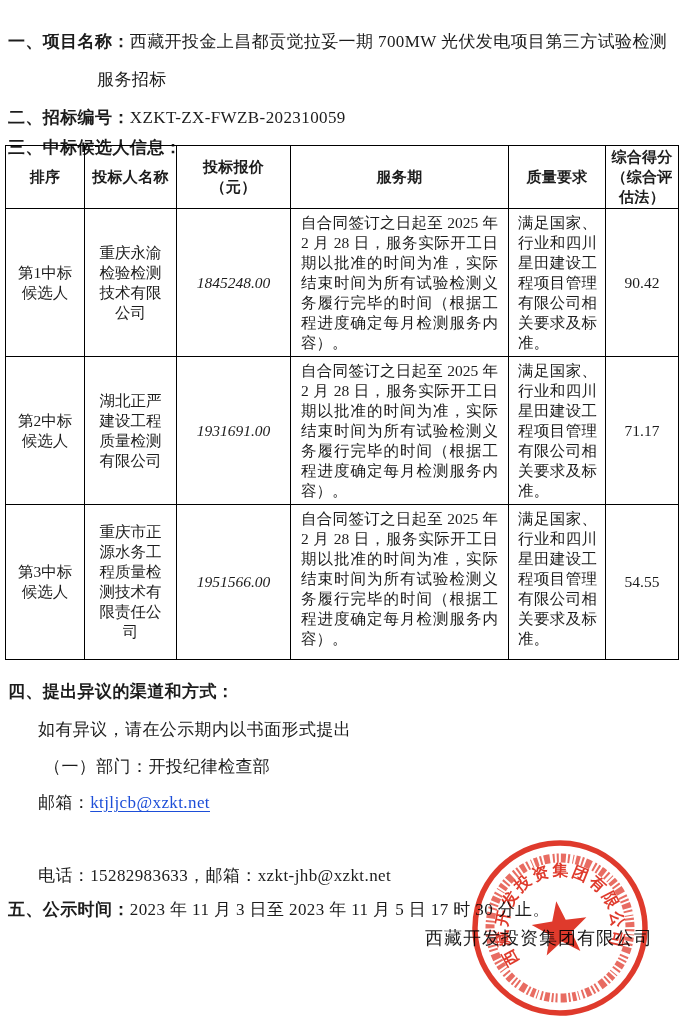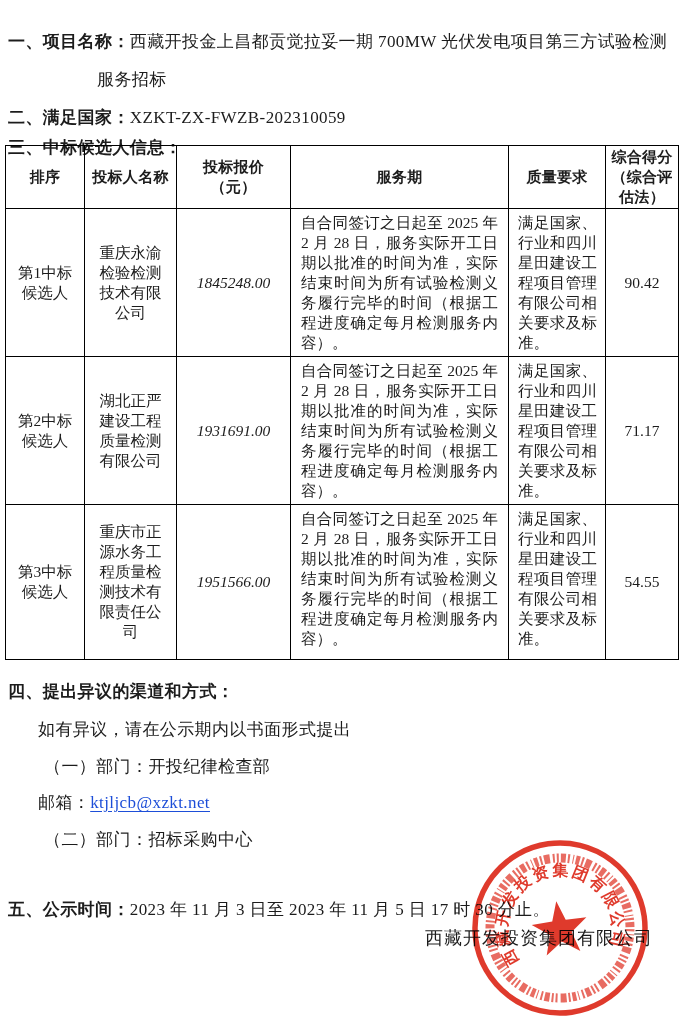--- a/index.html
+++ b/index.html
@@ -50,21 +50,21 @@
 <body>
 
 <div id="page">
 
   <p class="abs h" id="s1">
     <span class="b">一、项目名称：</span><span>西藏开投金上昌都贡觉拉妥一期 700MW 光伏发电项目第三方试验检测</span>
   </p>
   <p class="abs h" id="s1b">服务招标</p>
 
   <p class="abs h" id="s2">
-    <span class="b">二、满足国家：</span><span>XZKT-ZX-FWZB-202310059</span>
+    <span class="b">二、招标编号：</span><span>XZKT-ZX-FWZB-202310059</span>
   </p>
 
   <p class="abs h b" id="s3">三、中标候选人信息：</p>
 
   <table id="cand">
     <colgroup>
       <col style="width:79px">
         <col style="width:92px">
         <col style="width:114px">
       <col style="width:218px">
@@ -108,21 +108,23 @@
         </tr>
       </tbody>
   </table>
 
   <p class="abs h b" id="s4h">四、提出异议的渠道和方式：</p>
   <p class="abs h" id="s4p1">如有异议，请在公示期内以书面形式提出</p>
   <p class="abs h" id="s4p2">（一）部门：开投纪律检查部</p>
   <p class="abs h" id="s4p3">
     <span>邮箱：</span><a class="email-link">ktjljcb@xzkt.net</a>
   </p>
-  <p class="abs h" id="s4p4">（二）部门：招标采购中心</p>
+  <p class="abs h" id="s4p5">
+    <span>电话：</span><span>15282983633</span><span>，邮箱：</span><span>xzkt-jhb@xzkt.net</span>
+  </p>
 
   <p class="abs h" id="s5">
     <span class="b">五、公示时间：</span><span>2023 年 11 月 3 日至 2023 年 11 月 5 日 17 时 30 分止。</span>
   </p>
 
   <p class="abs" id="sig-company">西藏开发投资集团有限公司</p>
 
   <svg id="seal" viewBox="0 0 184 184" xmlns="http://www.w3.org/2000/svg">
     <g transform="rotate(-8 92 92)">
       <circle cx="92" cy="92" r="85" fill="none" stroke="#dd2b1c" stroke-width="5.5"></circle>

